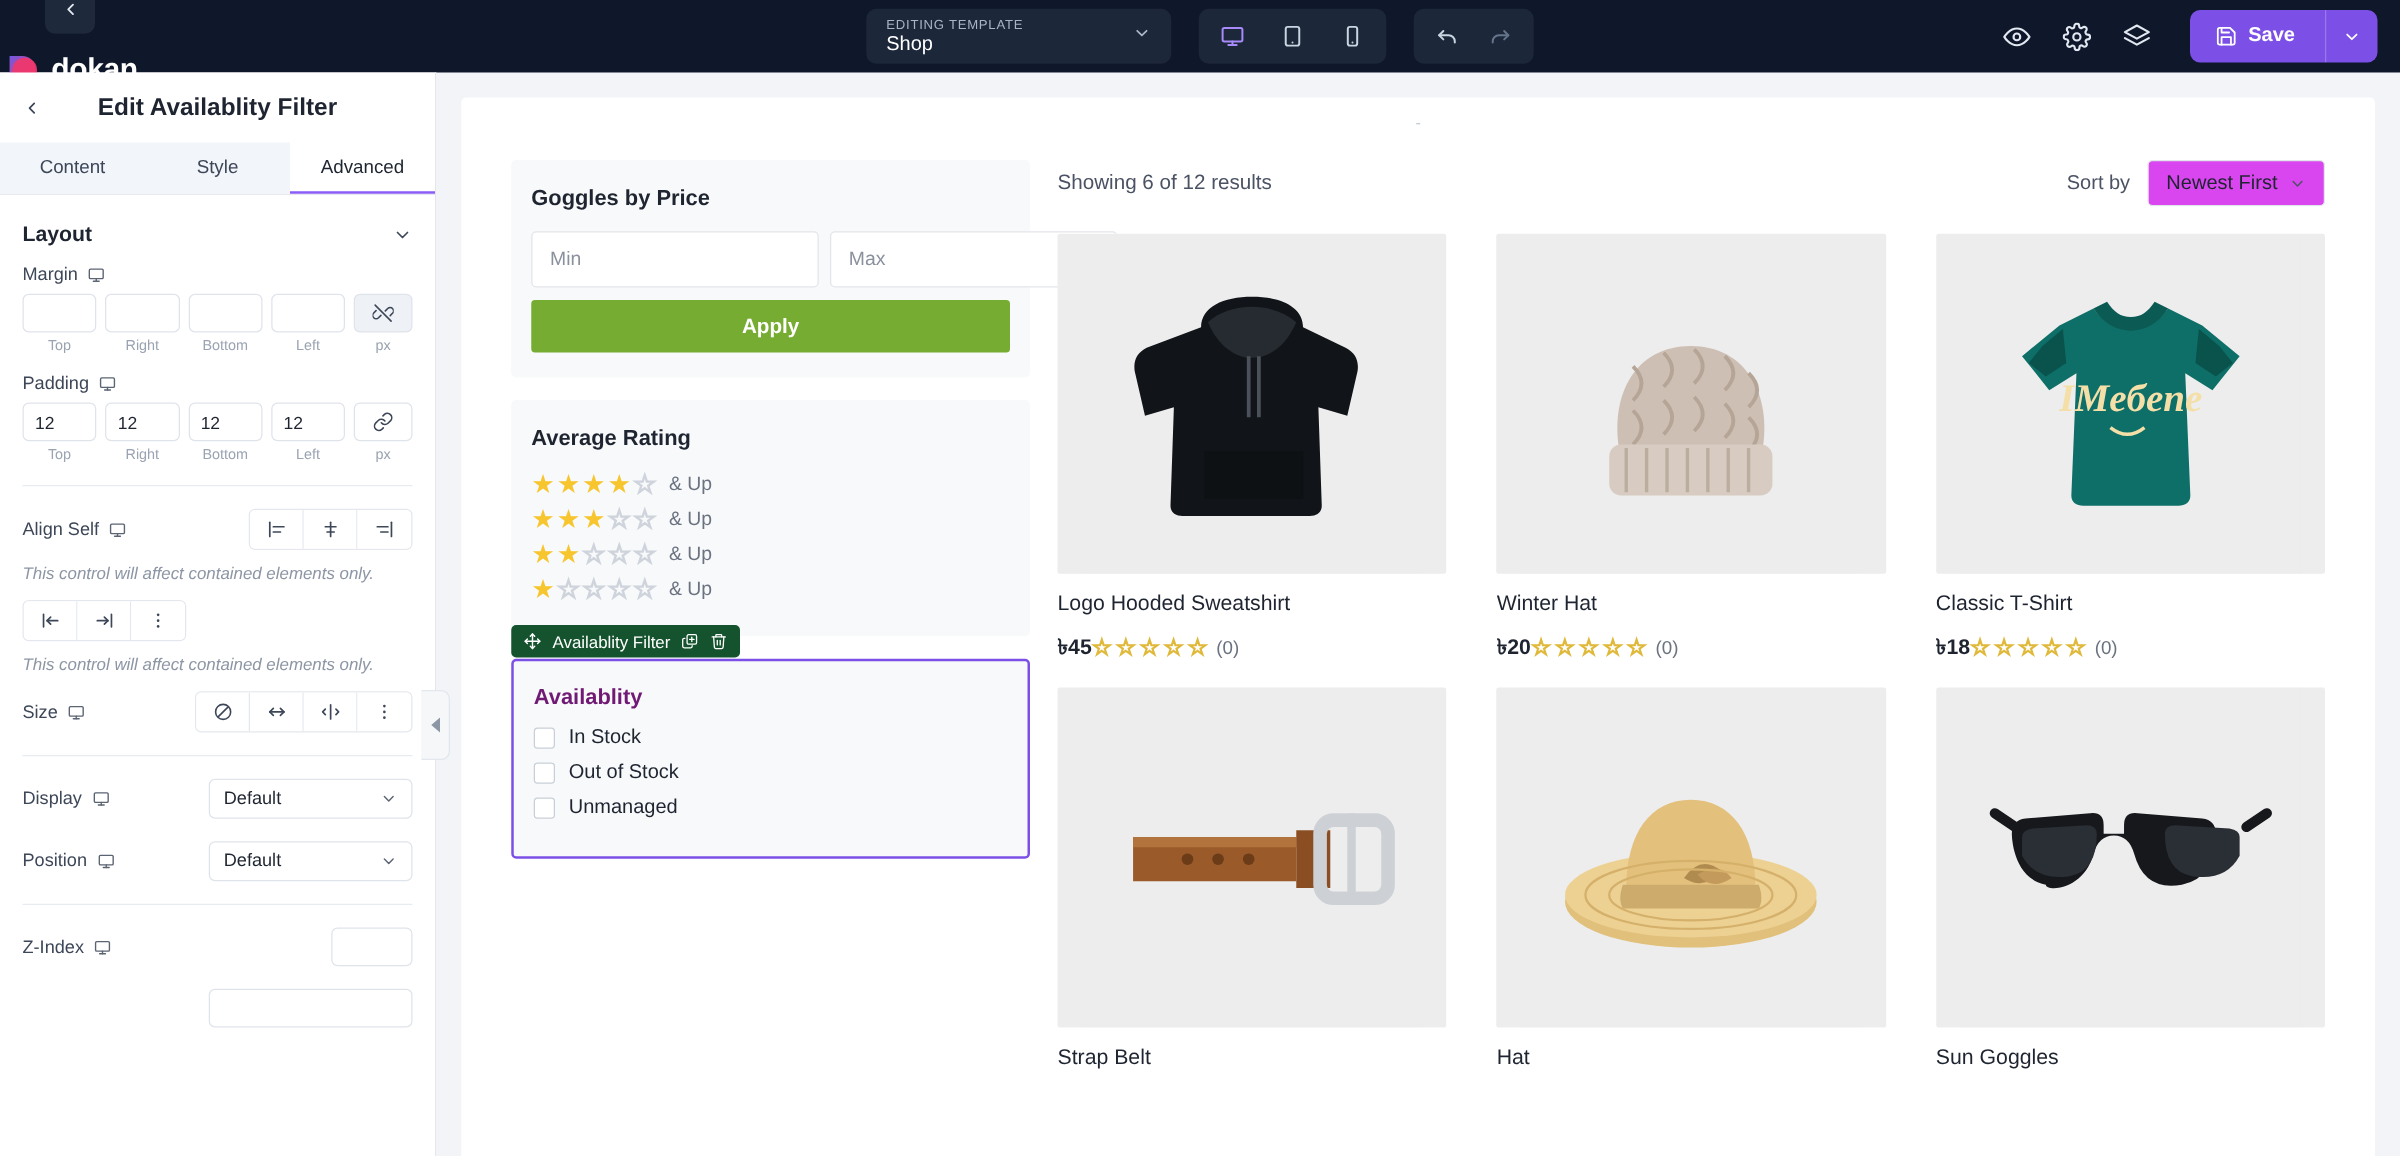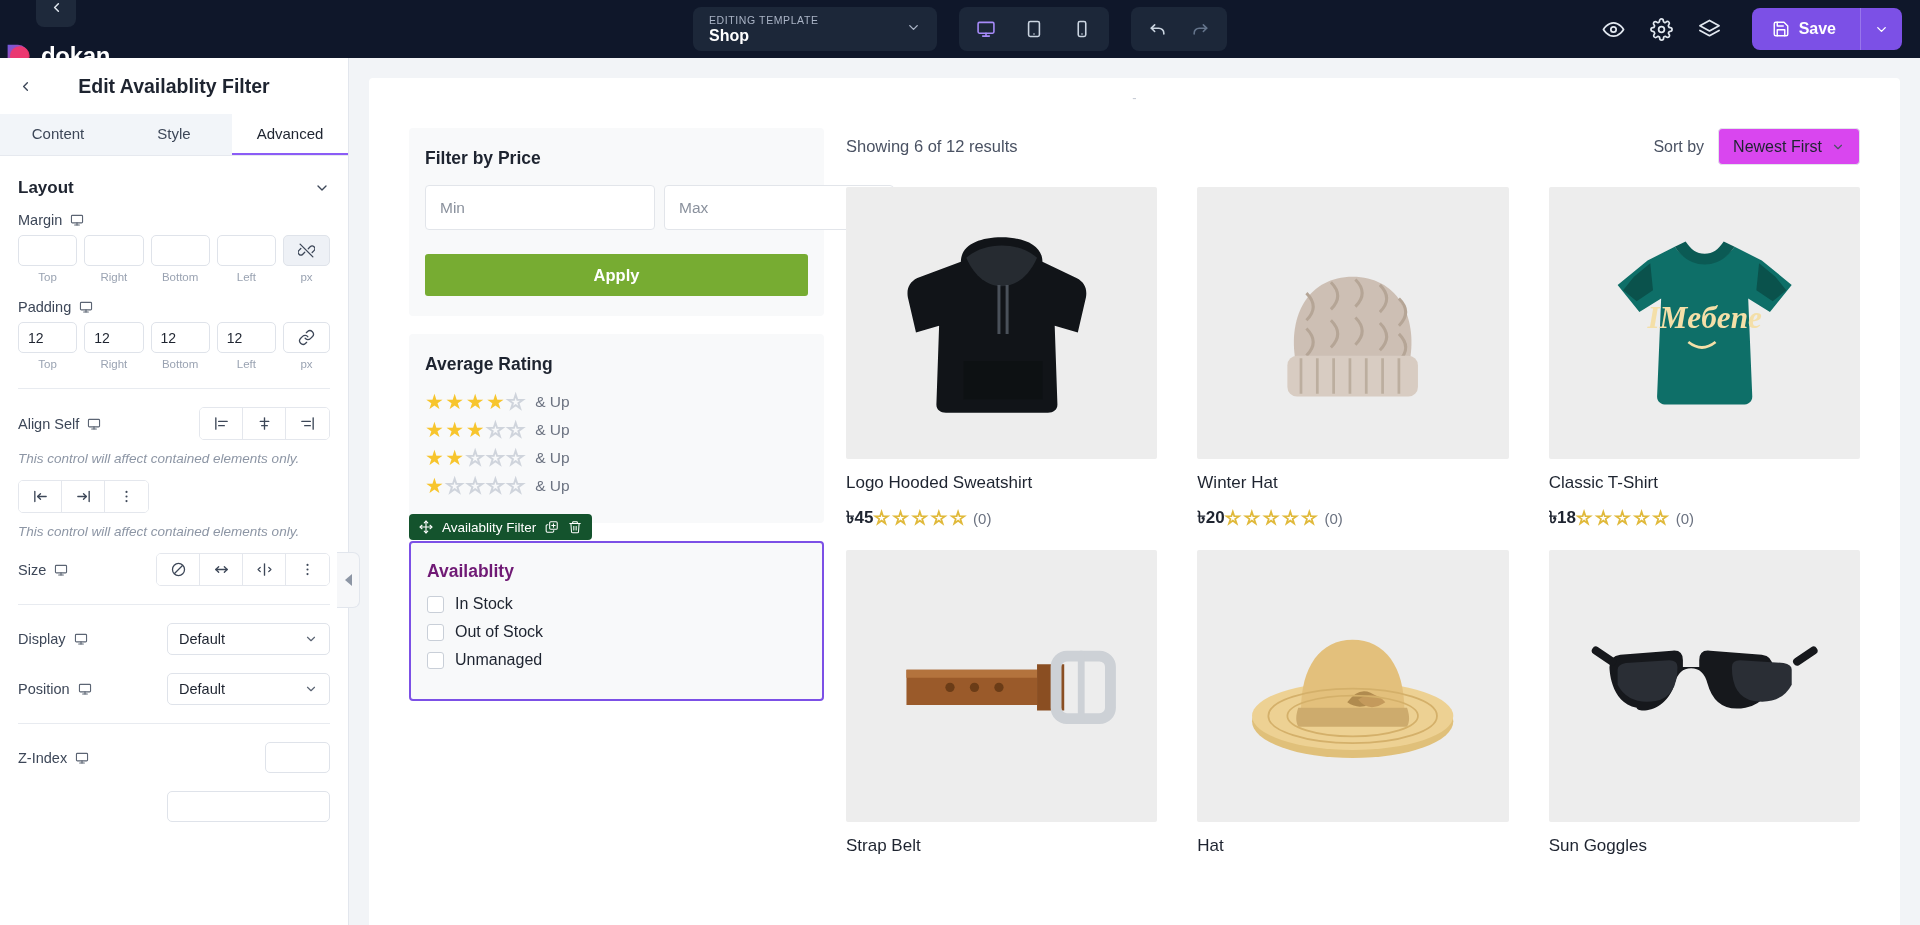--- a/index.html
+++ b/index.html
@@ -34,21 +34,21 @@
   .tb-center {
     position: absolute; left: 50%; transform: translateX(-50%);
     display: flex; align-items: center; gap: 22px;
   }
   .tpl-select {
     width: 244px; height: 44px; background: #1c2739; border-radius: 8px;
     display: flex; align-items: center; justify-content: space-between;
     padding: 0 16px; cursor: pointer;
   }
   .tpl-label { color: #aab4c6; font-size: 10.5px; letter-spacing: 0.6px; }
-  .tpl-value { color: #ffffff; font-size: 16px; font-weight: 700; margin-top: 1px; }
+  .tpl-value { color: #ffffff; font-size: 16px; font-weight: 400; margin-top: 1px; }
   .tpl-caret svg { width: 15px; height: 15px; }
 
   .device-group, .history-group {
     height: 44px; background: #1c2739; border-radius: 8px;
     display: flex; align-items: center; padding: 0 6px;
   }
   .device-group { gap: 6px; }
   .icon-btn {
     width: 42px; height: 34px; display: flex; align-items: center; justify-content: center;
     cursor: pointer; border-radius: 6px;
@@ -195,21 +195,21 @@
   }
   .shop-layout { display: flex; gap: 22px; padding-top: 22px; }
 
   
   .filter-col { width: 415px; flex-shrink: 0; }
   .filter-card {
     background: #f8f9fa; border-radius: 4px; padding: 20px 16px;
     margin-bottom: 18px;
   }
   .filter-title { font-size: 17.5px; font-weight: 700; color: #1e2430; margin-bottom: 16px; }
-  .price-inputs { display: flex; gap: 9px; margin-bottom: 24px; }
+  .price-inputs { display: flex; gap: 9px; margin-bottom: 10px; }
   .price-input {
     flex: 1; height: 45px; border: 1px solid #e2e5ea; border-radius: 4px;
     background: #fff; padding: 0 14px; font-size: 15.5px; color: #1e2430;
     font-family: inherit; outline: none;
   }
   .price-input::placeholder { color: #8a919d; }
   .apply-btn {
     width: 100%; height: 42px; background: #77ac32; border: none; border-radius: 3px;
     color: #fff; font-size: 16.5px; font-weight: 700; cursor: pointer; font-family: inherit;
   }
@@ -670,21 +670,21 @@
 
   <main class="canvas-outer">
     <div class="canvas">
       <div class="canvas-topdash">-</div>
 
       <div class="shop-layout">
 
         <div class="filter-col">
 
           <div class="filter-card">
-            <div class="filter-title">Filter by Price</div>
+            <div class="filter-title">Goggles by Price</div>
             <div class="price-inputs">
               <input class="price-input" placeholder="Min" style="">
               <input class="price-input" placeholder="Max" style="">
             </div>
             <button class="apply-btn">Apply</button>
           </div>
 
           <div class="filter-card">
             <div class="filter-title">Average Rating</div>
             <div id="rating-rows">

